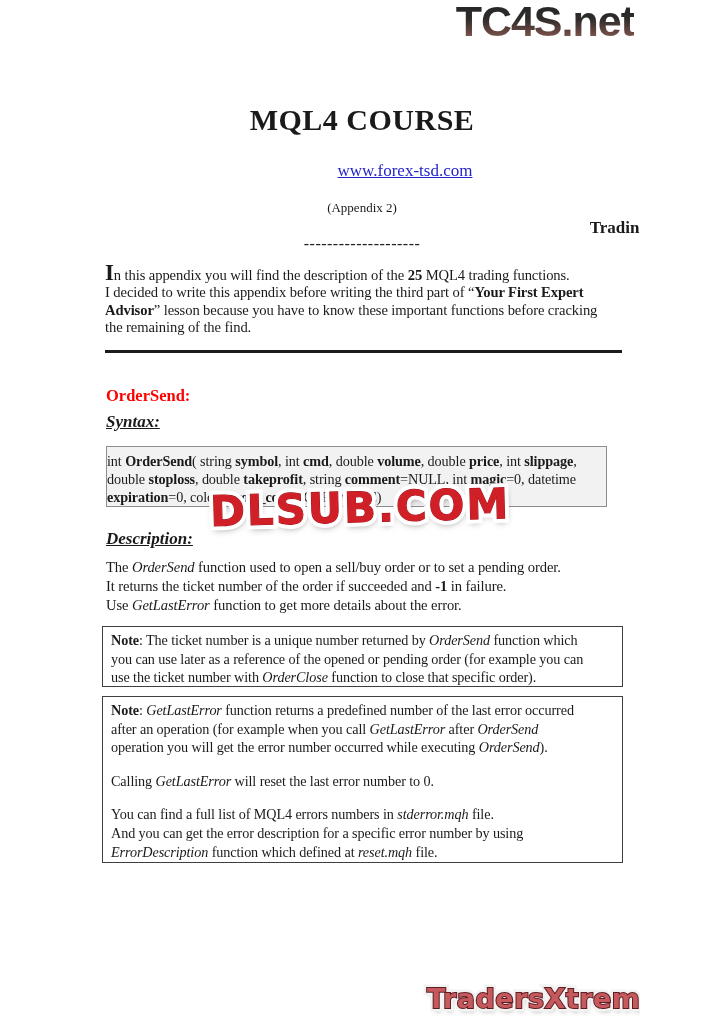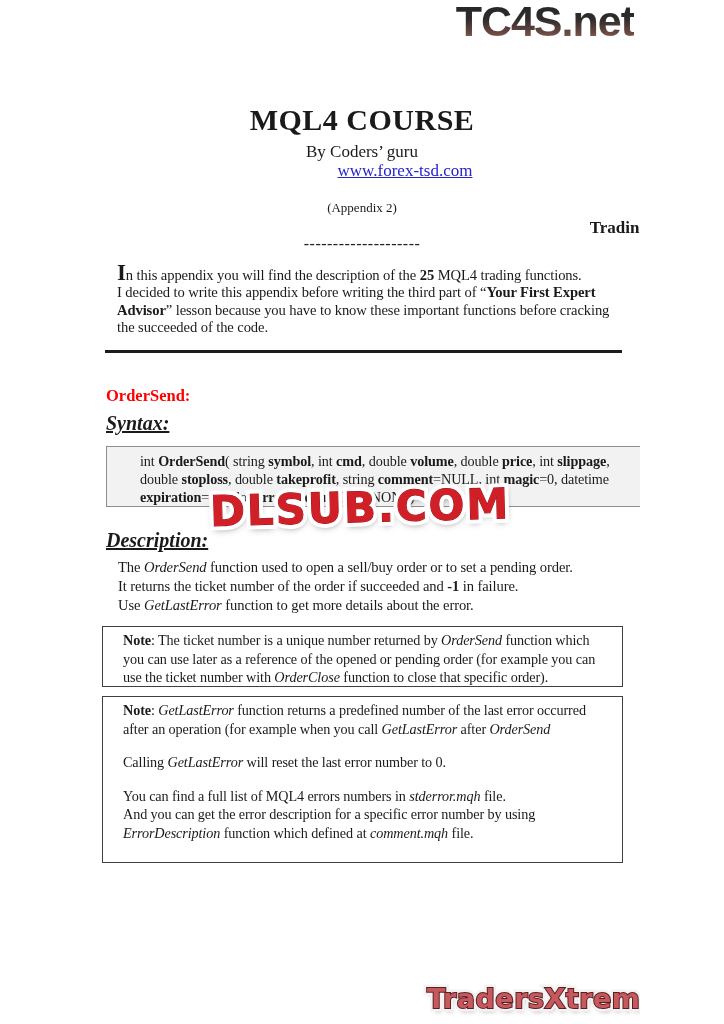--- a/index.html
+++ b/index.html
@@ -33,68 +33,67 @@
   .doc-title{position:absolute;top:103px;left:0;width:724px;text-align:center;
         font-size:30px;font-weight:bold;letter-spacing:.5px;line-height:1.1;}
   .byline{position:absolute;top:142px;left:0;width:724px;text-align:center;font-size:17px;}
   .site-link-row{position:absolute;top:161px;left:0;width:724px;text-align:center;font-size:17px;padding-left:43px;}
   .site-link-row a{color:var(--link-blue,#2222cc);text-decoration:underline;}
   .appendix{position:absolute;top:200px;left:0;width:724px;text-align:center;font-size:13px;}
   .subtitle{position:absolute;top:218px;left:0;width:724px;text-align:right;font-size:17px;font-weight:bold;}
   .dashes{position:absolute;top:235px;left:0;width:724px;text-align:center;font-size:16px;letter-spacing:.5px;color:#222;}
 
   
-  .tline{white-space:nowrap;letter-spacing:-0.1px;margin-left:12px;}
+  .tline{white-space:nowrap;letter-spacing:-0.1px;}
   .tline.blank{height:15px;}
   .b{font-weight:bold;}
   .i{font-style:italic;}
   .dc{font-size:23px;font-weight:bold;line-height:1;}
 
   .intro{position:absolute;top:261px;left:105px;width:519px;font-size:14.6px;line-height:17.4px;}
 
   .rule{position:absolute;top:350px;left:105px;width:517px;height:3px;background:#1c1c1c;}
 
   .fn-heading{position:absolute;top:374px;left:106px;font-size:16.5px;font-weight:bold;
         color:var(--heading-red,#ff0000);margin-top:12px;}
-  .ulabel{font-weight:bold;font-style:italic;text-decoration:underline;font-size:20px;text-align:center;}
+  .ulabel{font-weight:bold;font-style:italic;text-decoration:underline;font-size:17px;text-align:center;}
   .syntax-label{position:absolute;top:412px;left:106px;}
   .desc-label{position:absolute;top:529px;left:106px;}
 
   .syntax-box{position:absolute;top:446px;left:106px;width:499px;height:49px;
-        background:#f2f2f2;border:1px solid #8d8d8d;padding:5px 21px;
+        background:#f2f2f2;border:1px solid #8d8d8d;padding:5px 0;
         font-size:14.2px;line-height:18.2px;overflow:hidden;z-index:1;}
 
   .desc-para{position:absolute;top:558px;left:106px;width:519px;font-size:14.6px;line-height:19.2px;}
 
   .note-box{position:absolute;left:102px;width:503px;border:1px solid #3f3f3f;
         background:#fff;padding:4px 8px;font-size:14.2px;line-height:18.6px;overflow:hidden;}
   .note1{top:626px;height:51px;}
   .note2{top:696px;height:157px;}
 </style>
 </head>
 <body>
 
 <div class="page">
 
   <div class="tc4s">TC4S.net</div>
 
   <div class="doc-title">MQL4 COURSE</div>
-  <div class="byline">By Coders’ guru</div>
   <div class="site-link-row">
     <a href="#">www.forex-tsd.com</a>
   </div>
   <div class="appendix">(Appendix 2)</div>
   <div class="subtitle">Trading Functions</div>
   <div class="dashes">--------------------</div>
 
   <div class="intro">
       <div class="tline"><span class="dc">I</span><span>n this appendix you will find the description of the </span><span class="b">25</span><span> MQL4 trading functions.</span></div>
       <div class="tline"><span>I decided to write this appendix before writing the third part of “</span><span class="b">Your First Expert</span></div>
       <div class="tline"><span class="b">Advisor</span><span>” lesson because you have to know these important functions before cracking</span></div>
-      <div class="tline"><span>the succeeded of the code.</span></div>
+      <div class="tline"><span>the remaining of the find.</span></div>
     </div>
 
   <div class="rule"></div>
 
   <div class="fn-heading">OrderSend:</div>
 
   <div class="syntax-label ulabel">Syntax:</div>
 
   <div class="syntax-box">
       <div class="tline"><span>int </span><span class="b">OrderSend</span><span>( string </span><span class="b">symbol</span><span>, int </span><span class="b">cmd</span><span>, double </span><span class="b">volume</span><span>, double </span><span class="b">price</span><span>, int </span><span class="b">slippage</span><span>,</span></div>
@@ -117,26 +116,27 @@
 
   <div class="note-box note1">
       <div class="tline"><span class="b">Note</span><span>: The ticket number is a unique number returned by </span><span class="i">OrderSend</span><span> function which</span></div>
       <div class="tline"><span>you can use later as a reference of the opened or pending order (for example you can</span></div>
       <div class="tline"><span>use the ticket number with </span><span class="i">OrderClose</span><span> function to close that specific order).</span></div>
     </div>
 
   <div class="note-box note2">
       <div class="tline"><span class="b">Note</span><span>: </span><span class="i">GetLastError</span><span> function returns a predefined number of the last error occurred</span></div>
       <div class="tline"><span>after an operation (for example when you call </span><span class="i">GetLastError</span><span> after </span><span class="i">OrderSend</span></div>
+      <div class="tline"><span>operation you will get the error number occurred while executing </span><span class="i">OrderSend</span><span>).</span></div>
       <div class="tline blank"></div>
       <div class="tline"><span>Calling </span><span class="i">GetLastError</span><span> will reset the last error number to 0.</span></div>
       <div class="tline blank"></div>
       <div class="tline"><span>You can find a full list of MQL4 errors numbers in </span><span class="i">stderror.mqh</span><span> file.</span></div>
       <div class="tline"><span>And you can get the error description for a specific error number by using</span></div>
-      <div class="tline"><span class="i">ErrorDescription</span><span> function which defined at </span><span class="i">comment.mqh</span><span> file.</span></div>
+      <div class="tline"><span class="i">ErrorDescription</span><span> function which defined at </span><span class="i">reset.mqh</span><span> file.</span></div>
     </div>
 
   <div class="txtreme-wrap">
     <div class="layer txtreme-back">TradersXtreme.com</div>
     <div class="layer txtreme-front">TradersXtreme.com</div>
   </div>
 
 </div>
 
 </body></html>

